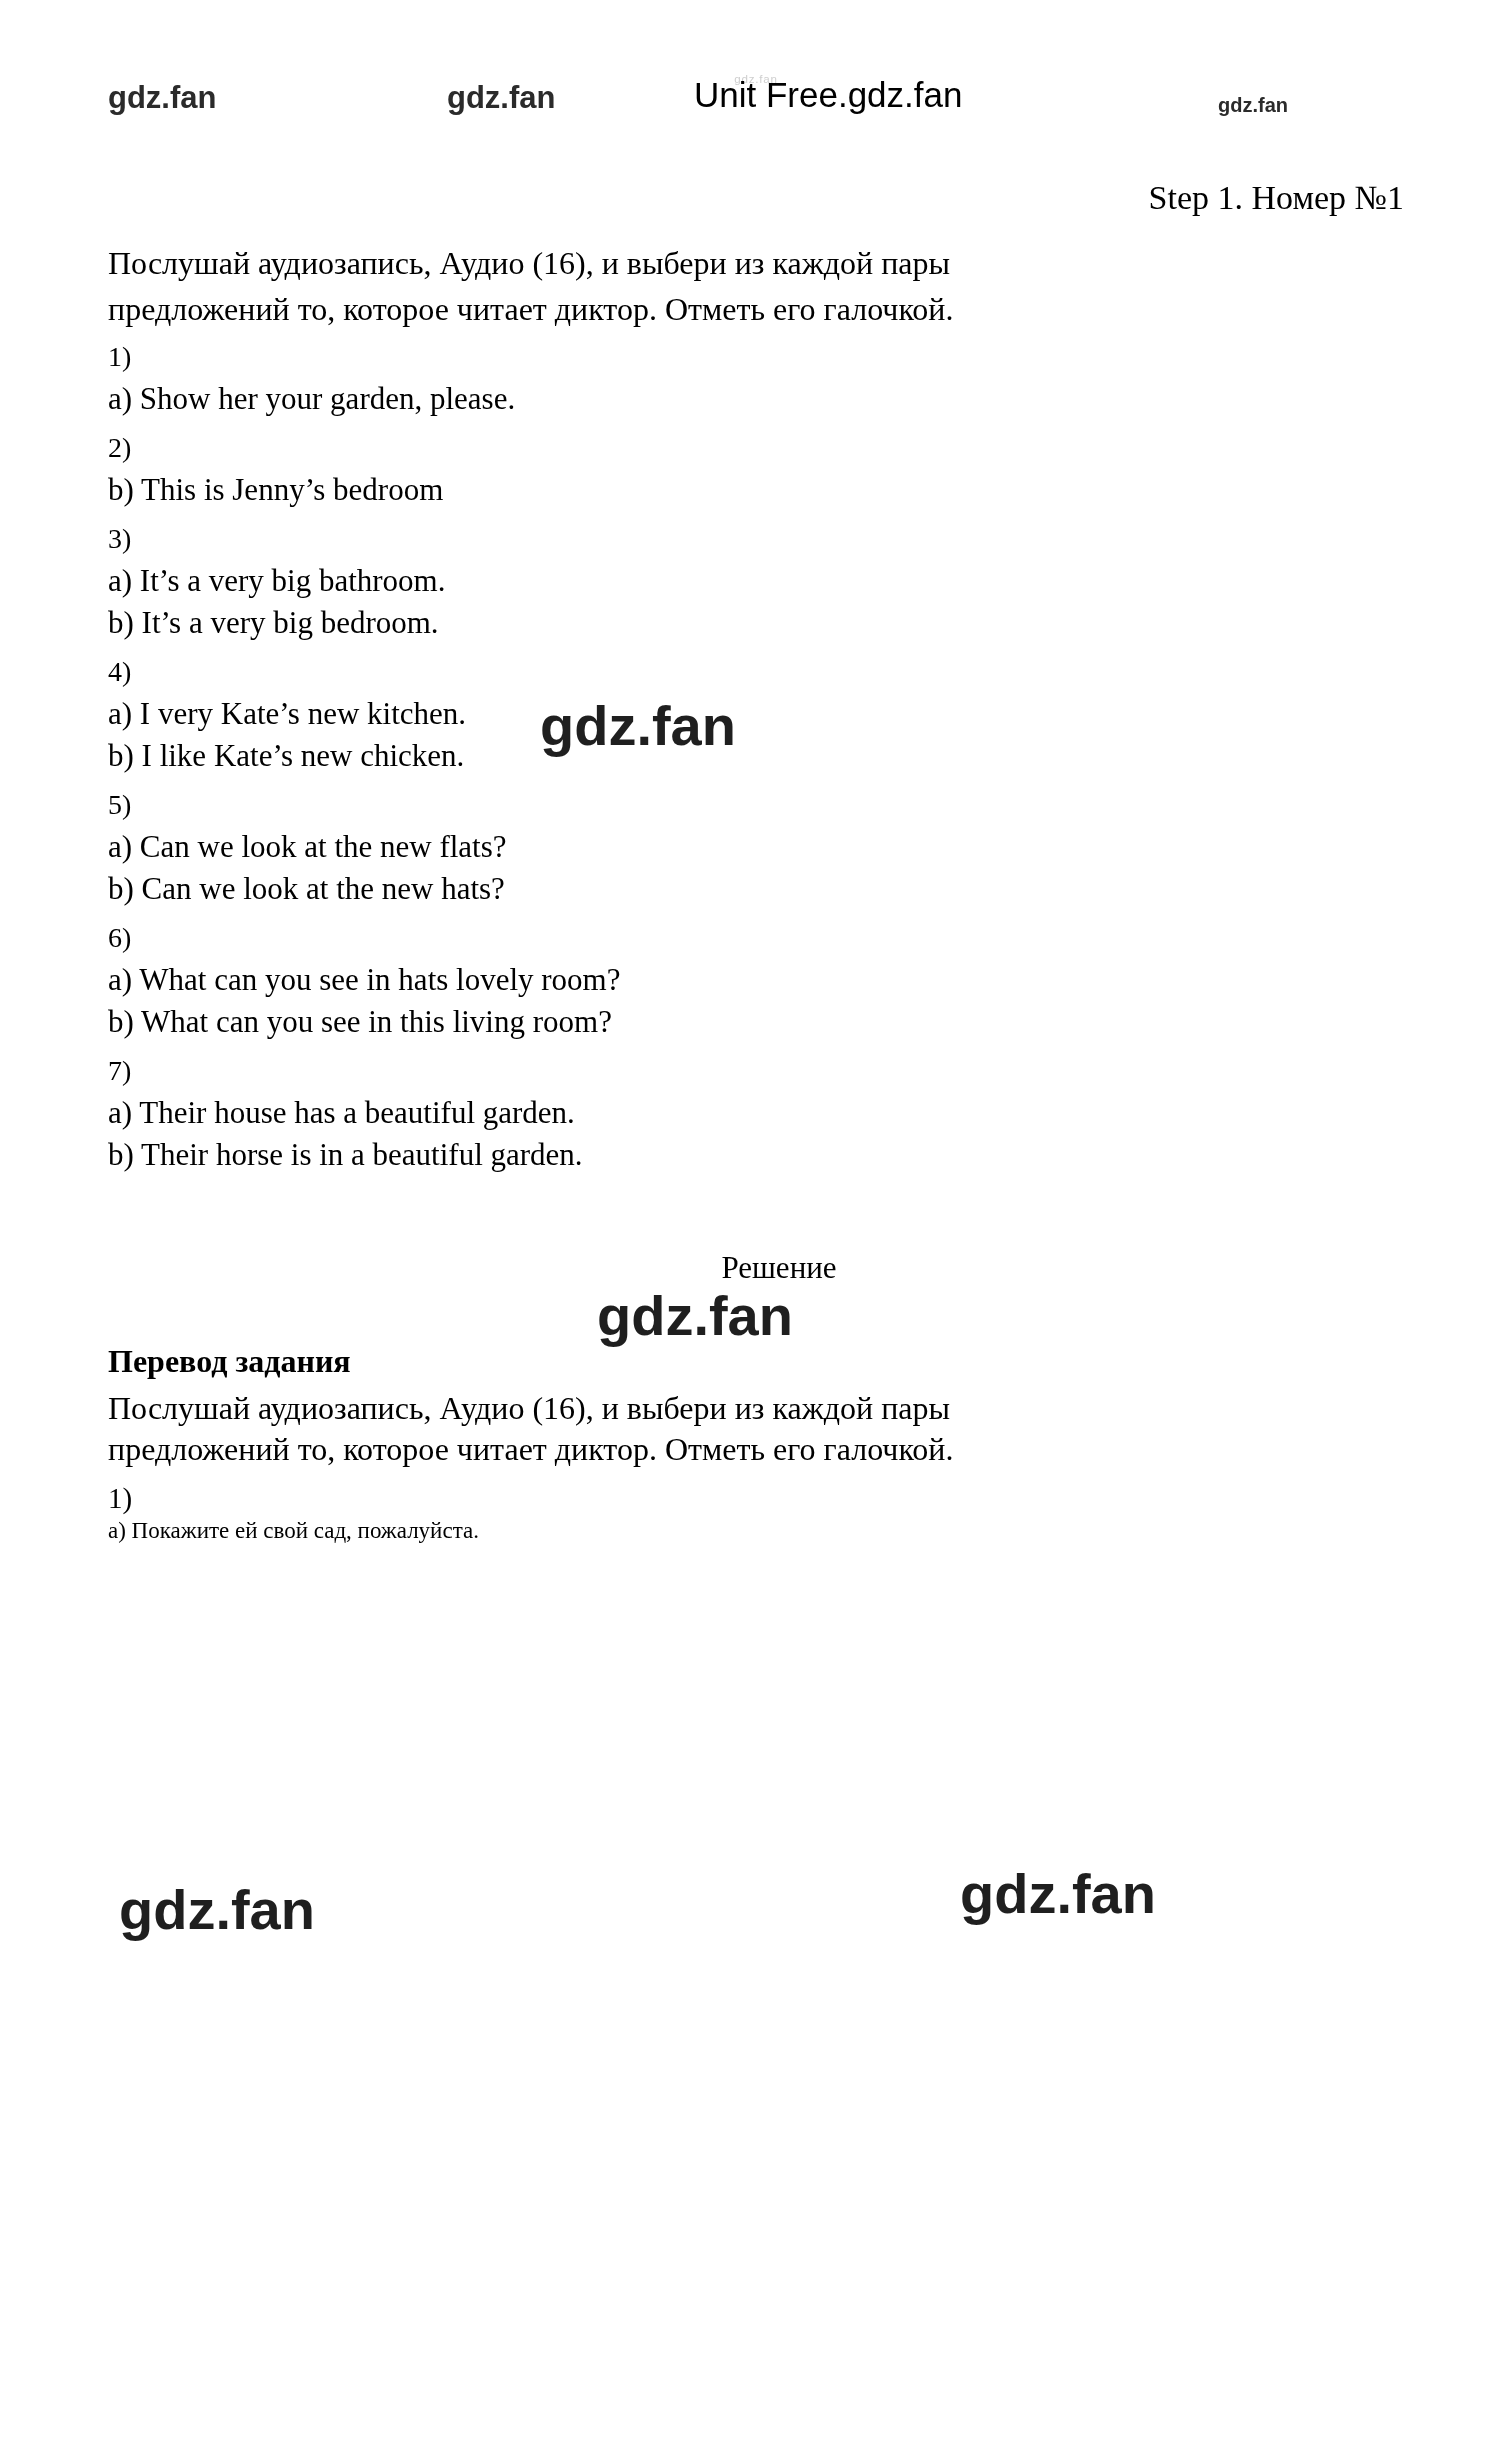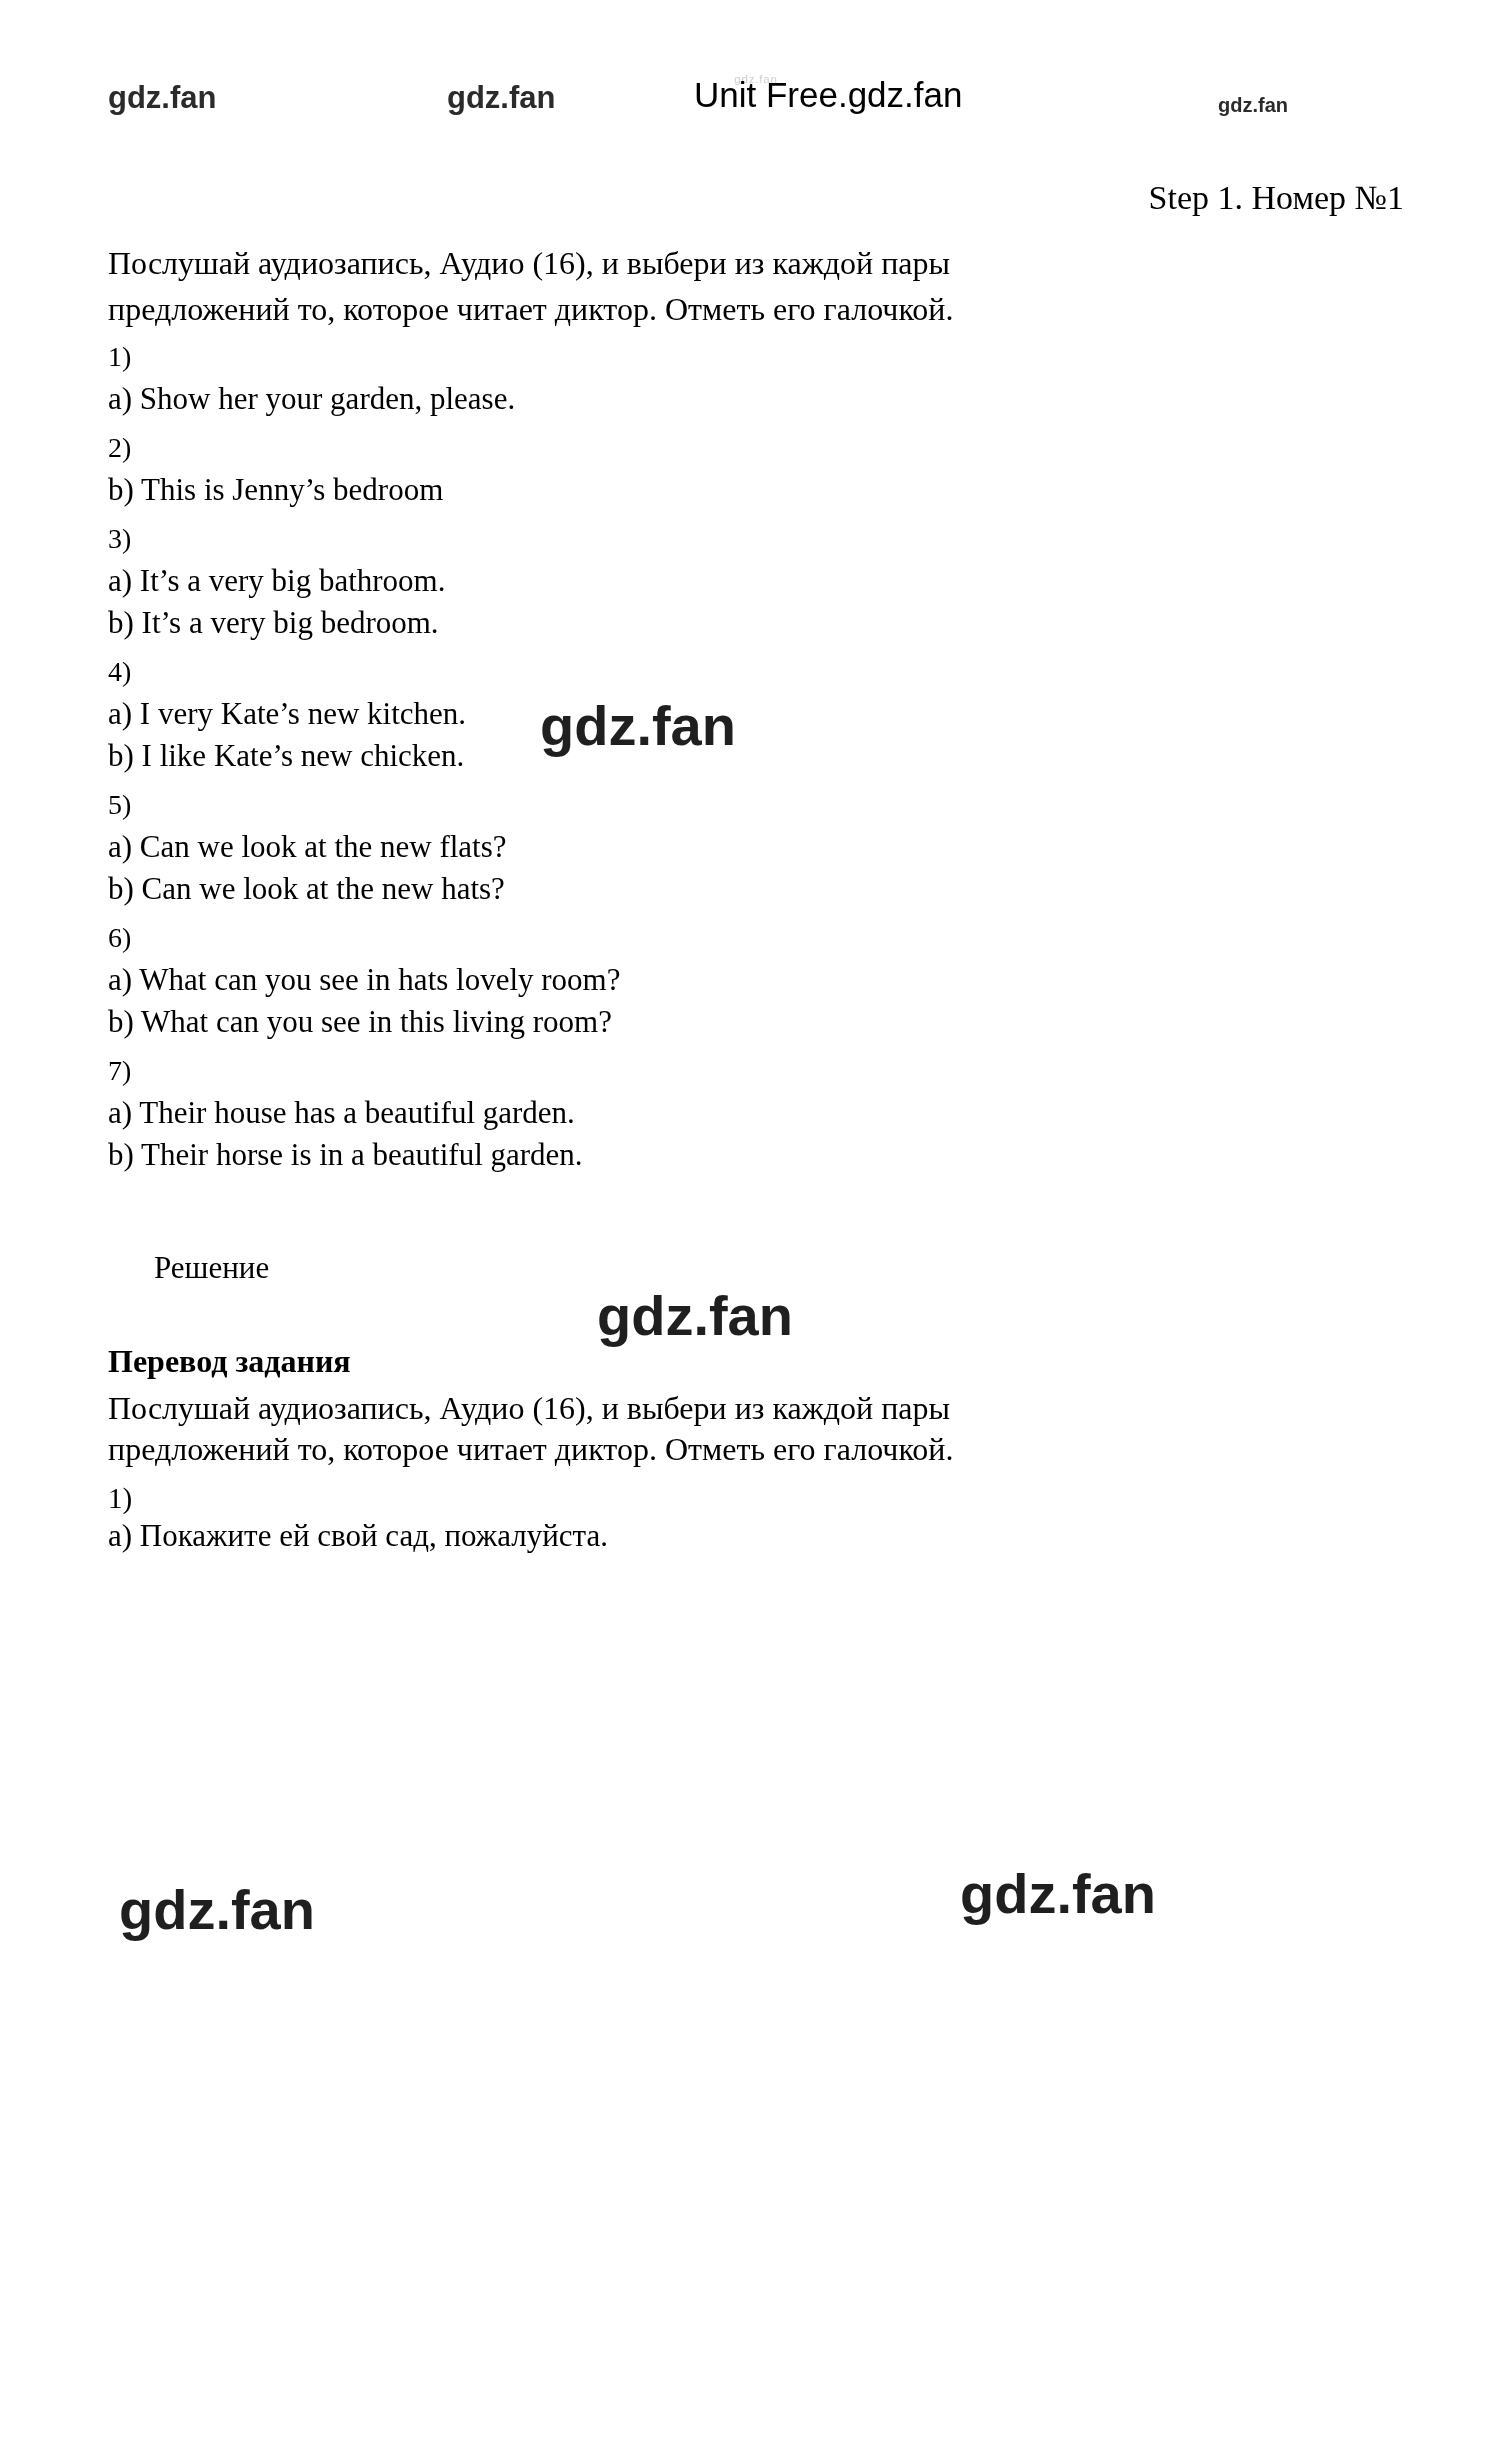--- a/index.html
+++ b/index.html
@@ -95,41 +95,42 @@
     color: #1f1f1f;
     white-space: nowrap;
     pointer-events: none;
   }
   .big-wm.a { left: 540px;  top: 624px;  font-size: 56px; }
   .big-wm.b { left: 597px;  top: 1214px; font-size: 56px; }
   .big-wm.c { left: 119px;  top: 1808px; font-size: 56px; }
   .big-wm.d { left: 960px; top: 1792px; font-size: 56px; }
 
   .solution {
+    text-align: center;
     font-size: 31px;
     margin: 74px 0 0 0;
     padding-left: 46px;
   }
 
   .translation-head {
     font-size: 32px;
     font-weight: bold;
     margin: 57px 0 7.7px 0;
   }
   .translation-body {
     font-size: 32px;
     line-height: 1.28;
     margin: 0;
   }
   .tr-num {
     font-size: 29px;
     margin: 12.3px 0 0 0;
   }
   .tr-line {
-    font-size: 31px;
+    font-size: 23px;
     margin: 3.1px 0 0 0;
   }
 </style>
 </head>
 <body>
 
 <div class="page">
 
   <div class="micro-watermark">gdz.fan</div>
 

